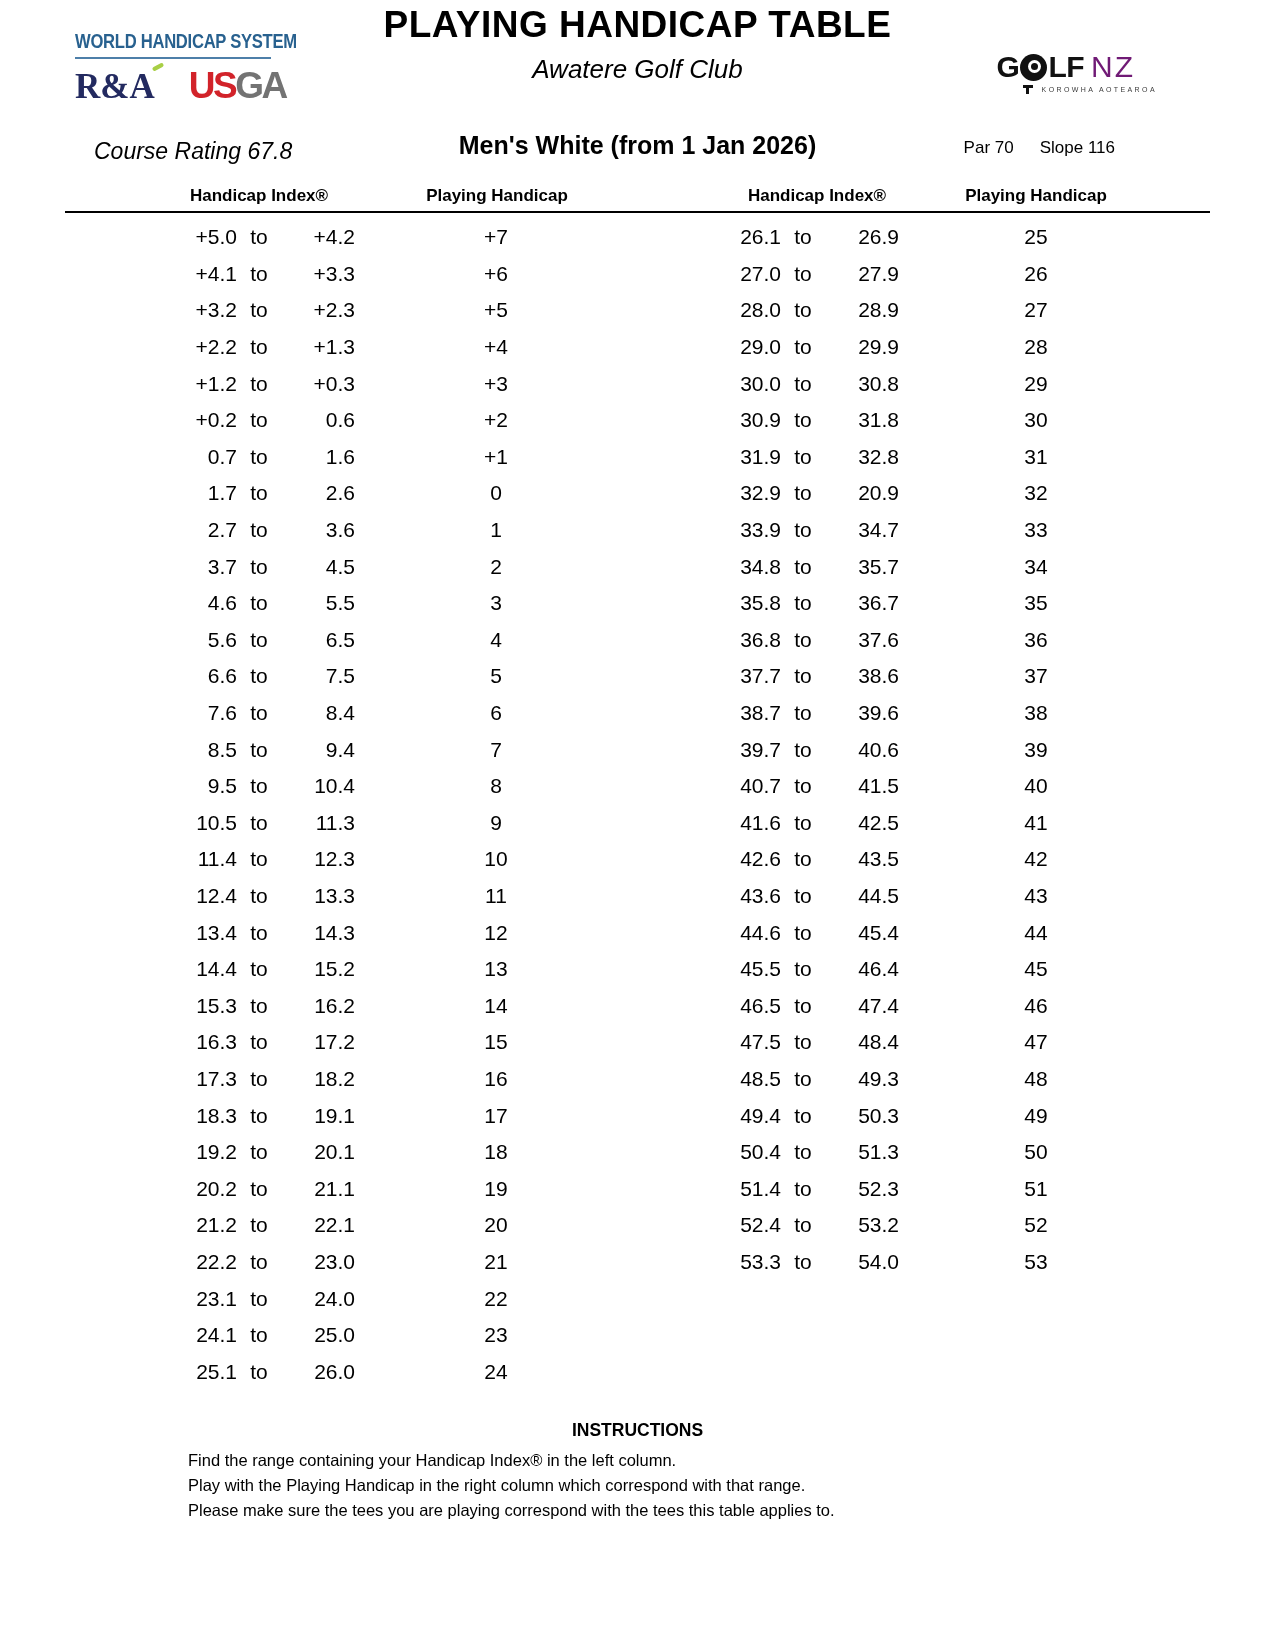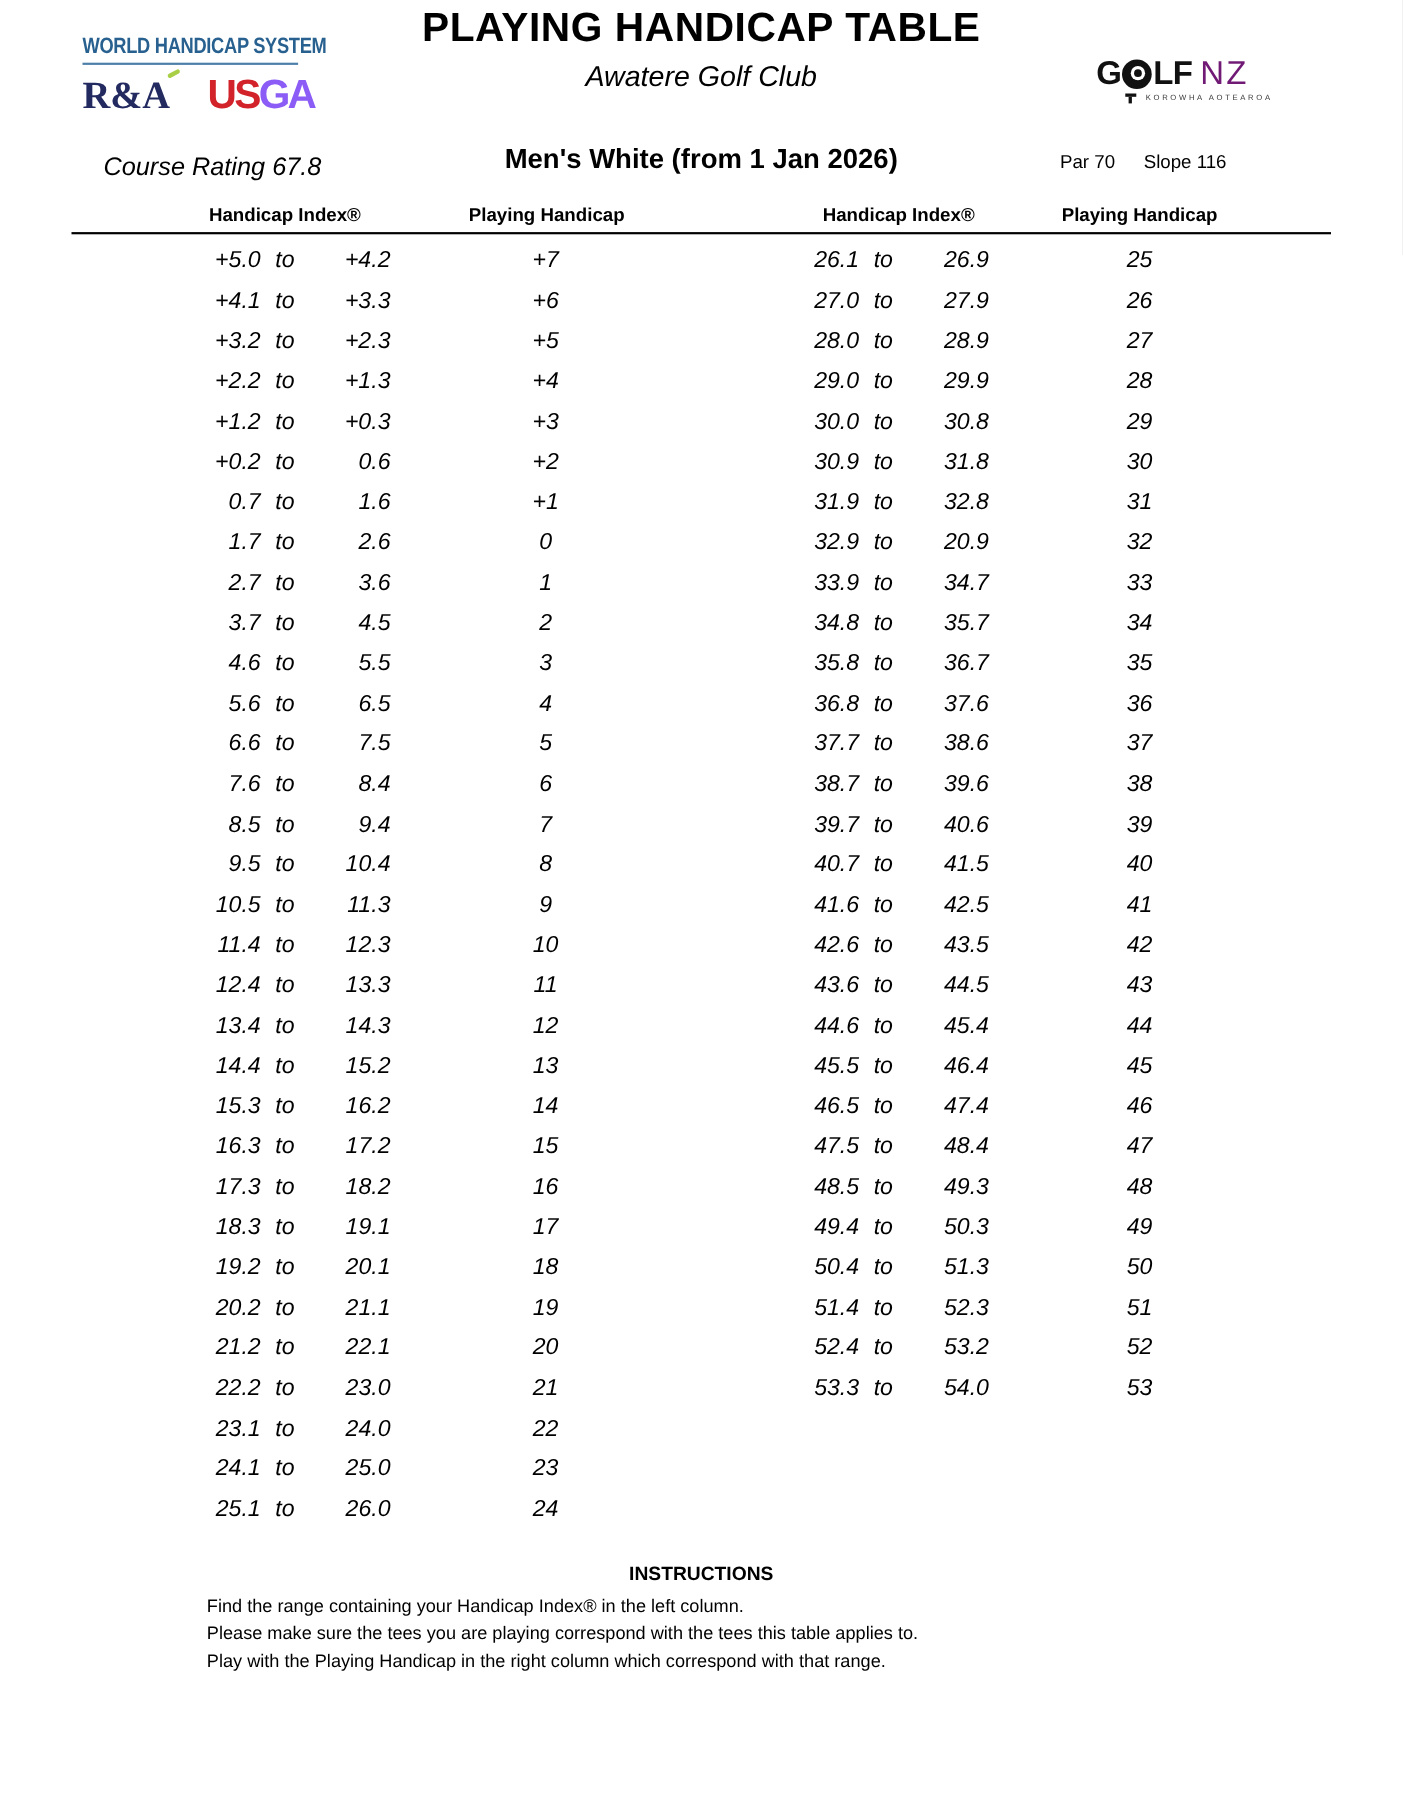--- a/index.html
+++ b/index.html
@@ -20,21 +20,21 @@
   .ra {
     font-family:"Liberation Serif", serif; font-weight:bold; font-size:35px;
     color:#232a60; line-height:1; position:relative; letter-spacing:0px;
   }
   .ra-accent {
     position:absolute; top:-4px; right:-9px; width:12px; height:4px;
     background:#a8cf45; transform:rotate(-28deg); border-radius:2px;
   }
   .usga { font-weight:bold; font-size:37px; line-height:1; letter-spacing:-2.5px; }
   .usga .us { color:#d2232a; }
-  .usga .ga { color:#8b5cf6; }
+  .usga .ga { color:#737373; }
 
   
   .title-block { position:absolute; left:0; top:4px; width:100%; text-align:center; }
   .main-title { font-size:37px; font-weight:bold; letter-spacing:0.5px; }
   .subtitle { font-size:26px; font-style:italic; margin-top:8px; }
 
   
   .golfnz { position:absolute; top:52px; right:118px; }
   .golfnz-row { display:flex; align-items:center; line-height:1; }
   .golfnz-word { font-weight:bold; font-size:30px; letter-spacing:-0.5px; color:#111; }
@@ -62,21 +62,21 @@
   .table-wrap { position:absolute; left:65px; top:186px; width:1145px; }
   .thead { display:flex; align-items:flex-end; padding-bottom:5px; border-bottom:2px solid #000;
            font-weight:bold; font-size:17px; }
   .th { text-align:center; white-space:nowrap; }
   .th-hi1 { width:200px; margin-left:94px; }
   .th-ph1 { width:180px; margin-left:48px; }
   .th-hi2 { width:200px; margin-left:130px; }
   .th-ph2 { width:190px; margin-left:24px; }
 
   .tbody-wrap { display:flex; padding-top:6px; }
-  .tbody { width:572px;font-style:italic; }
+  .tbody { width:572px; }
   .trow { height:36.6px; display:flex; align-items:center; font-size:21px; }
   .tbody.left  .trow { padding-left:100px; }
   .tbody.right .trow { padding-left:72px; }
   .range { display:flex; }
   .range .low  { width:72px; text-align:right; }
   .range .to   { width:44px; text-align:center; }
   .range .high { width:74px; text-align:right; }
   .ph { flex:1; text-align:center; }
   .tbody.right .ph { padding-right:36px; }
 
@@ -629,18 +629,18 @@
             <div class="ph">53</div>
           </div>
         </div>
     </div>
   </div>
 
   <div class="instructions">
     <div class="instr-title">INSTRUCTIONS</div>
     <div class="instr-lines" id="instr-lines">
         <div class="instr-line">Find the range containing your Handicap Index® in the left column.</div>
+        <div class="instr-line">Play with the Playing Handicap in the right column which correspond with that range.</div>
         <div class="instr-line">Please make sure the tees you are playing correspond with the tees this table applies to.</div>
-        <div class="instr-line">Play with the Playing Handicap in the right column which correspond with that range.</div>
       </div>
   </div>
 
 </div>
 
 </body></html>

